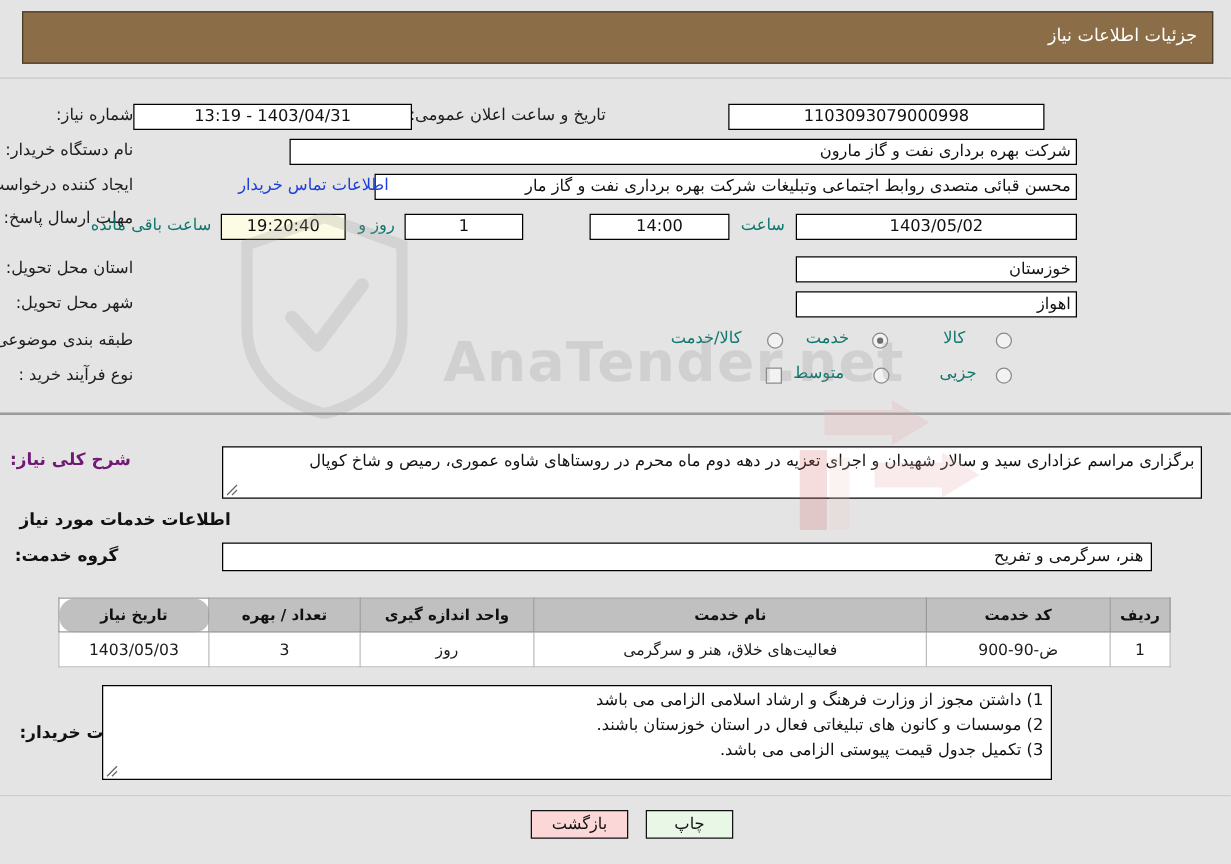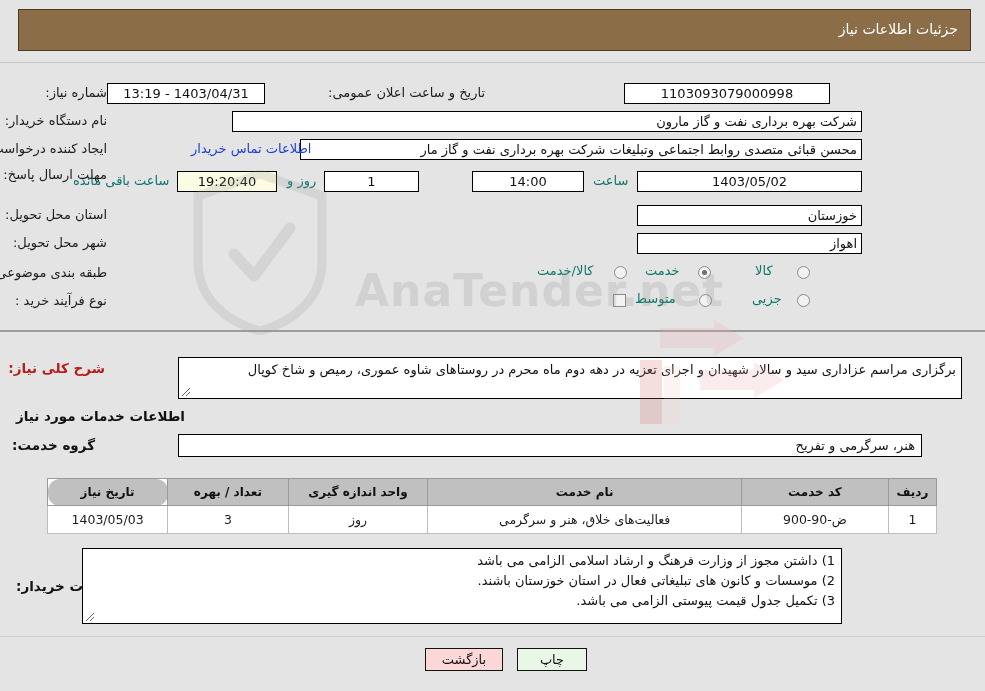--- a/index.html
+++ b/index.html
@@ -158,21 +158,21 @@
   .resize-grip {
     position: absolute;
     left: 2px; bottom: 1px;
     width: 10px; height: 10px;
   }
   .lbl-desc {
     position: absolute;
     right: 880px; top: 360px;
     font-size: 13.5px;
     font-weight: bold;
-    color: #b91c1c;
+    color: #701a75;
     white-space: nowrap;
     margin-left: 12px;
   }
   .sectionhead {
     position: absolute;
     right: 800px; top: 408px;
     font-size: 13.5px;
     font-weight: bold;
     color: #111;
   }
@@ -280,24 +280,24 @@
 
 <div class="page">
 
   <div class="titlebar">
     <div class="t">جزئیات اطلاعات نیاز</div>
   </div>
 
   <div class="bodypanel">
 
     <div class="lbl" style="right:878px; top:22px;">شماره نیاز:</div>
-    <div class="fld c" style="left:624px; top:20px; width:206px;">1103093079000998</div>
+    <div class="fld c" style="left:583px; top:20px; width:253px;">1103093079000998</div>
 
     <div class="lbl" style="right:500px; top:22px;">تاریخ و ساعت اعلان عمومی:</div>
-    <div class="fld c" style="left:107px; top:20px; width:158px;">1403/04/31 - 13:19</div>
+    <div class="fld c" style="left:107px; top:20px; width:223px;">1403/04/31 - 13:19</div>
 
     <div class="lbl" style="right:878px; top:50px;">نام دستگاه خریدار:</div>
     <div class="fld r" style="left:232px; top:48px; width:630px;">شرکت بهره برداری نفت و گاز مارون</div>
 
     <div class="lbl" style="right:878px; top:78px;">ایجاد کننده درخواست:</div>
     <div class="fld r" style="left:300px; top:76px; width:562px;">محسن قبائی متصدی روابط اجتماعی وتبلیغات شرکت بهره برداری نفت و گاز مار</div>
     <a class="linktxt" style="left:191px; top:78px;" href="#">اطلاعات تماس خریدار</a>
 
     <div class="lbl" style="right:878px; top:104px; width:90px;">مهلت ارسال پاسخ: تا تاریخ:</div>
     <div class="fld c" style="left:637px; top:108px; width:225px;">1403/05/02</div>

